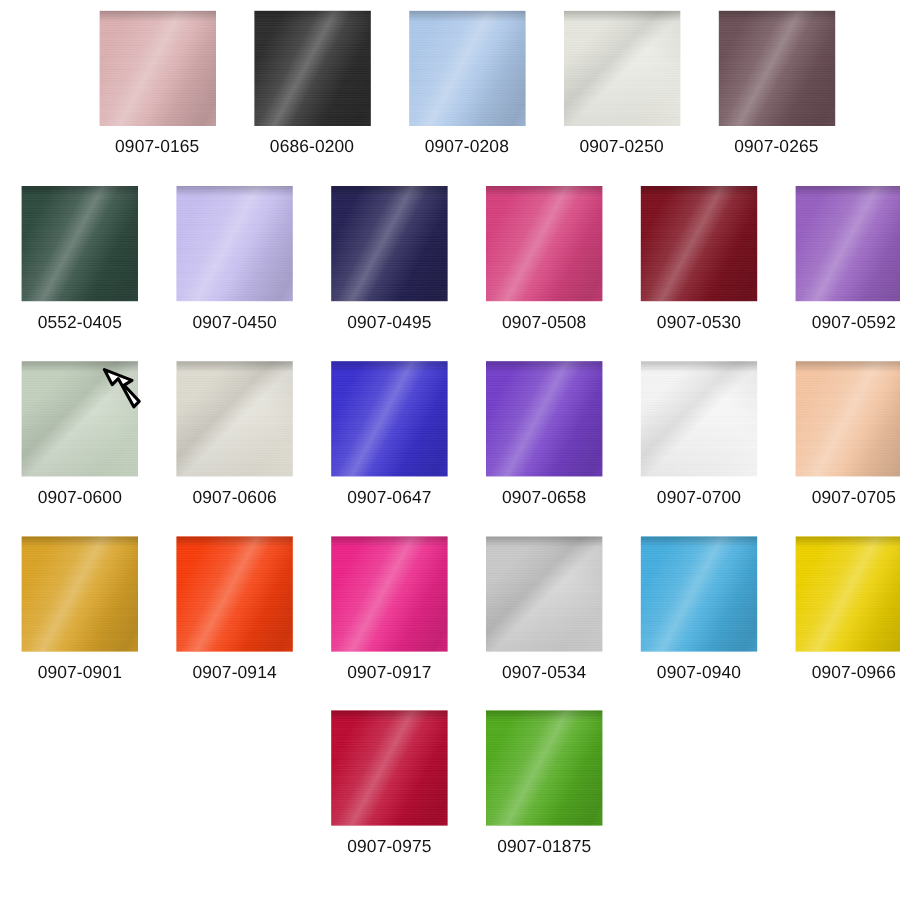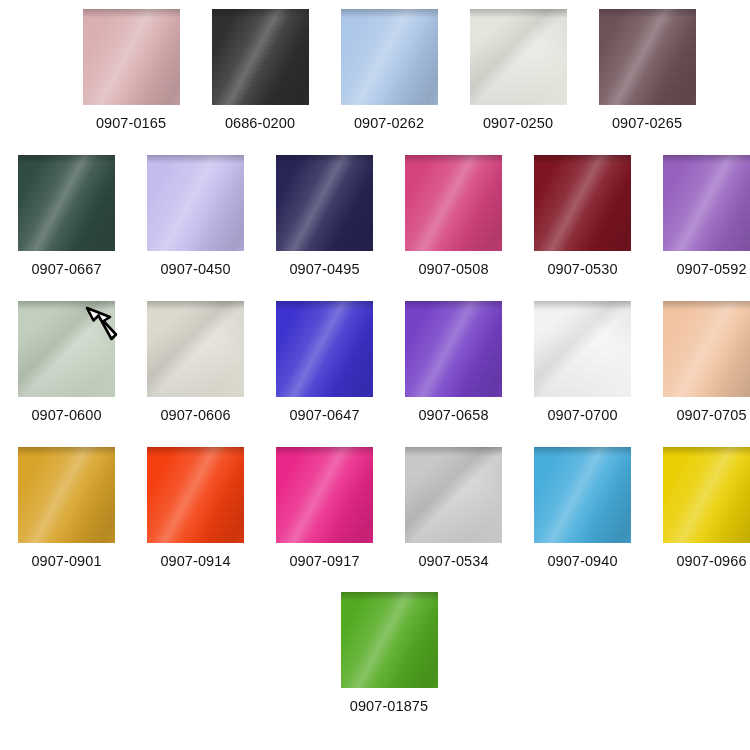--- a/index.html
+++ b/index.html
@@ -152,21 +152,21 @@
         </div>
         <div class="swatch-label">0686-0200</div>
       </div>
       <div class="swatch-cell">
         <div class="swatch-tile" style="width: 97px; height: 96px; background: rgb(173, 200, 234);">
           <div class="weave"></div>
           <div class="sheen"></div>
           <div class="sheen2"></div>
           <div class="topshade"></div>
         </div>
-        <div class="swatch-label">0907-0262</div>
+        <div class="swatch-label">0907-0208</div>
       </div>
       <div class="swatch-cell">
         <div class="swatch-tile drape" style="width: 97px; height: 96px; background: rgb(230, 230, 223);">
           <div class="weave"></div>
           <div class="sheen"></div>
           <div class="sheen2"></div>
           <div class="topshade"></div>
         </div>
         <div class="swatch-label">0907-0250</div>
       </div>
@@ -181,21 +181,21 @@
       </div>
     </div>
     <div class="swatch-row" style="top: 155px;">
       <div class="swatch-cell">
         <div class="swatch-tile" style="width: 97px; height: 96px; background: rgb(47, 75, 64);">
           <div class="weave"></div>
           <div class="sheen"></div>
           <div class="sheen2"></div>
           <div class="topshade"></div>
         </div>
-        <div class="swatch-label">0907-0667</div>
+        <div class="swatch-label">0552-0405</div>
       </div>
       <div class="swatch-cell">
         <div class="swatch-tile" style="width: 97px; height: 96px; background: rgb(198, 189, 240);">
           <div class="weave"></div>
           <div class="sheen"></div>
           <div class="sheen2"></div>
           <div class="topshade"></div>
         </div>
         <div class="swatch-label">0907-0450</div>
       </div>
@@ -342,20 +342,29 @@
         <div class="swatch-tile" style="width: 97px; height: 96px; background: rgb(236, 208, 0);">
           <div class="weave"></div>
           <div class="sheen"></div>
           <div class="sheen2"></div>
           <div class="topshade"></div>
         </div>
         <div class="swatch-label">0907-0966</div>
       </div>
     </div>
     <div class="swatch-row" style="top: 592px;">
+      <div class="swatch-cell">
+        <div class="swatch-tile" style="width: 97px; height: 96px; background: rgb(189, 12, 51);">
+          <div class="weave"></div>
+          <div class="sheen"></div>
+          <div class="sheen2"></div>
+          <div class="topshade"></div>
+        </div>
+        <div class="swatch-label">0907-0975</div>
+      </div>
       <div class="swatch-cell">
         <div class="swatch-tile" style="width: 97px; height: 96px; background: rgb(82, 171, 31);">
           <div class="weave"></div>
           <div class="sheen"></div>
           <div class="sheen2"></div>
           <div class="topshade"></div>
         </div>
         <div class="swatch-label">0907-01875</div>
       </div>
     </div>

